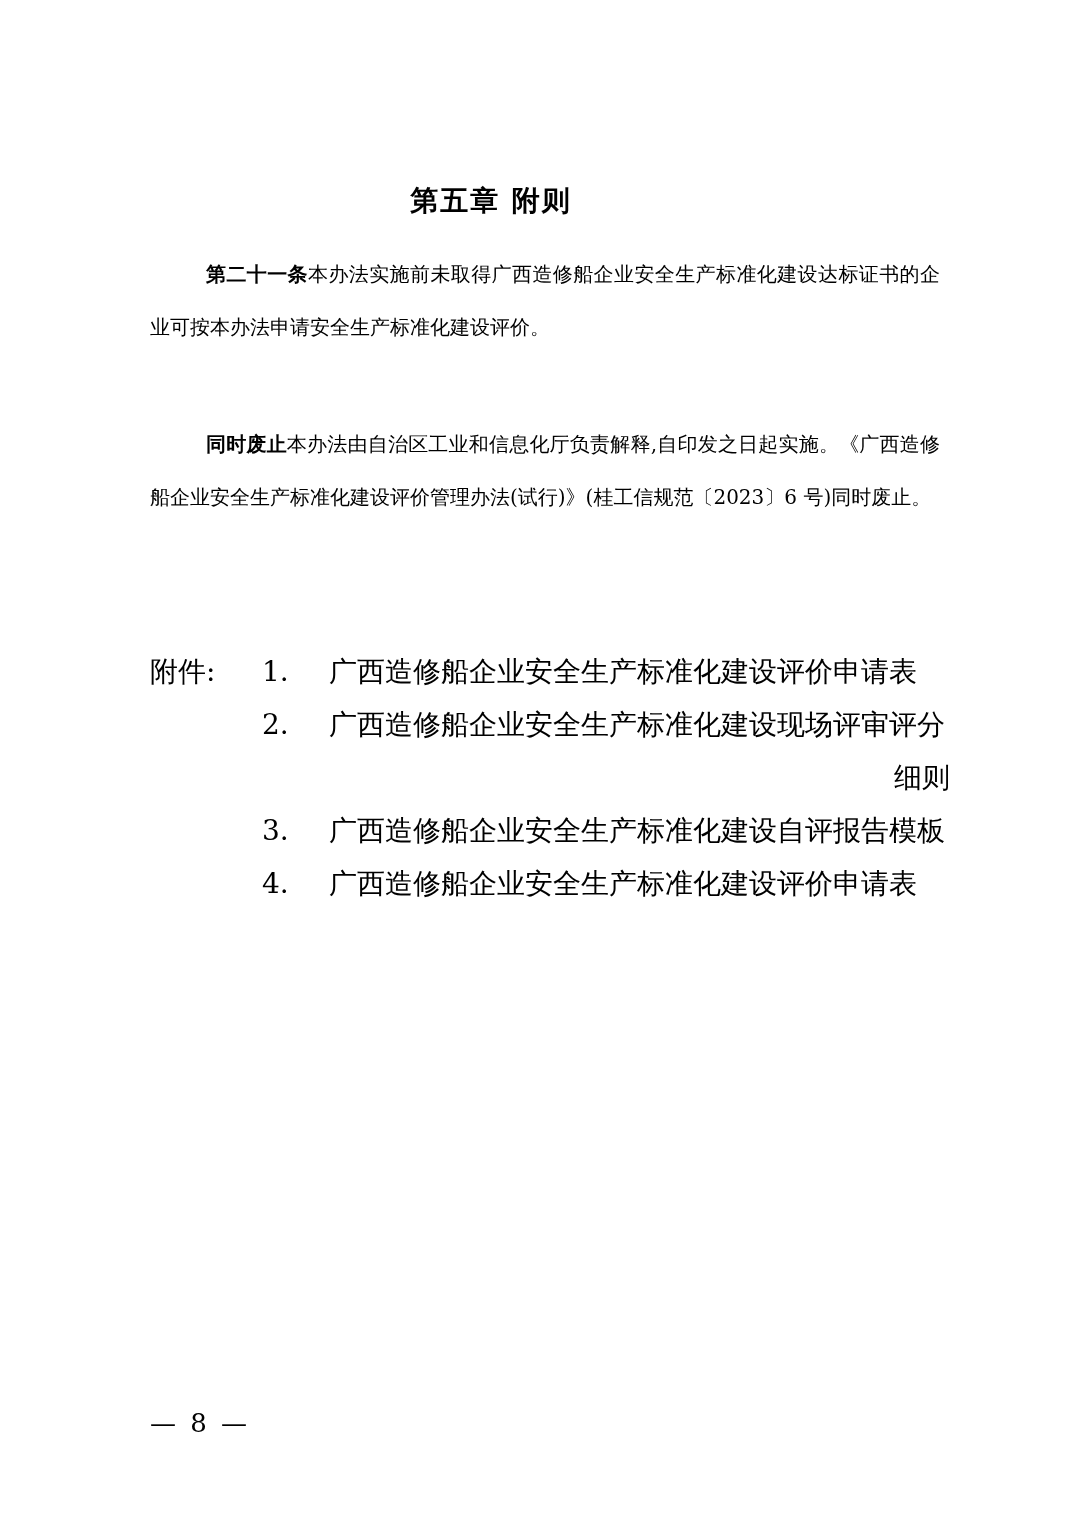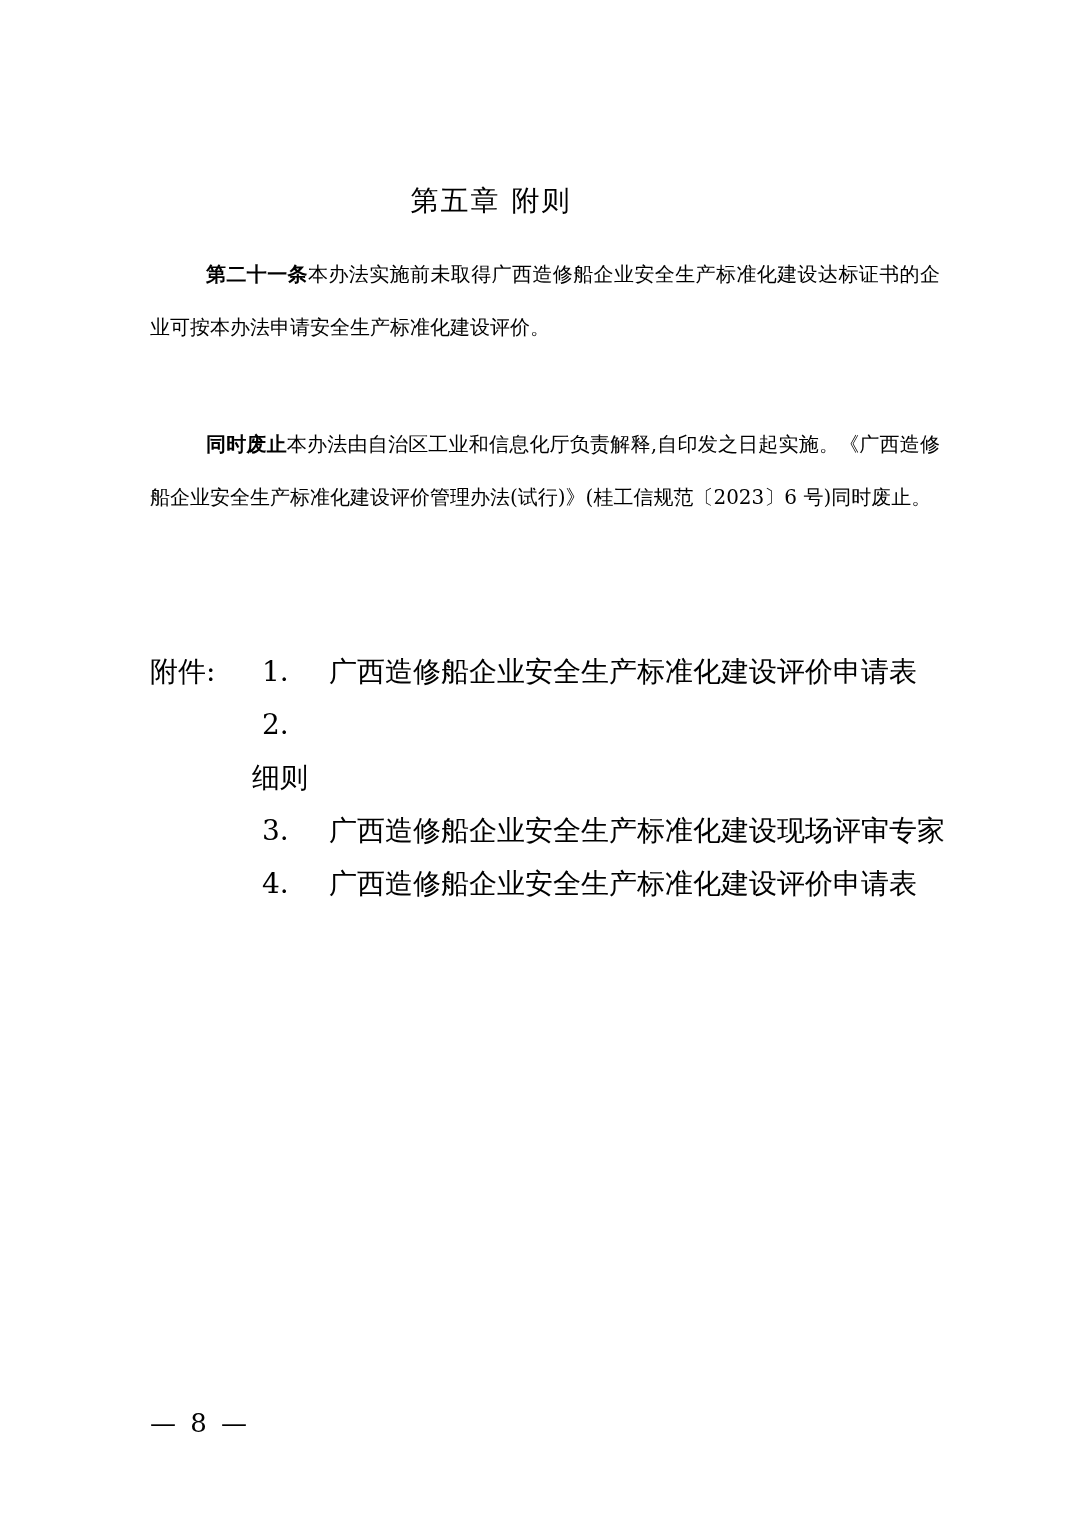--- a/index.html
+++ b/index.html
@@ -24,21 +24,21 @@
     box-sizing: border-box;
     padding: 0;
   }
   .chapter-title {
     position: absolute;
     left: 0;
     top: 182px;
     width: 982px;
     text-align: center;
     font-size: 28px;
-    font-weight: normal;
+    font-weight: bold;
     letter-spacing: 2px;
     font-family: "DejaVu Sans", "Liberation Sans", sans-serif;
   }
   .para {
     font-size: 20px;
     line-height: 53px;
     text-indent: 56px;
     margin: 0 0 0 0;
     text-align: justify;
     text-justify: inter-ideograph;
@@ -71,23 +71,24 @@
   .attach-num {
     width: 34px;
     flex: 0 0 34px;
     white-space: nowrap;
   }
   .attach-text {
     flex: 1 1 auto;
     margin-left: 33px;
   }
   .attach-cont {
-    margin-left: 102px;
+    margin-left: 76px;
     font-size: 28px;
     line-height: 53px;
+    text-align: right;
   }
   .page-number {
     position: absolute;
     left: 150px;
     top: 1408px;
     font-size: 26px;
     letter-spacing: 3px;
     font-family: "DejaVu Serif", "Liberation Serif", serif;
   }
 </style>
@@ -110,27 +111,28 @@
 
     <div class="attach-row">
       <span class="attach-label">附件:</span>
       <span class="attach-num">1.</span>
       <span class="attach-text">广西造修船企业安全生产标准化建设评价申请表</span>
     </div>
 
     <div class="attach-row">
       <span class="attach-label"></span>
       <span class="attach-num">2.</span>
+      <span class="attach-text">广西造修船企业安全生产标准化建设现场评审评分</span>
     </div>
     <div class="attach-cont">细则</div>
 
     <div class="attach-row">
       <span class="attach-label"></span>
       <span class="attach-num">3.</span>
-      <span class="attach-text">广西造修船企业安全生产标准化建设现场评审专家</span>
+      <span class="attach-text">广西造修船企业安全生产标准化建设自评报告模板</span>
     </div>
 
     <div class="attach-row">
       <span class="attach-label"></span>
       <span class="attach-num">4.</span>
       <span class="attach-text">广西造修船企业安全生产标准化建设评价申请表</span>
     </div>
 
   </div>
 

